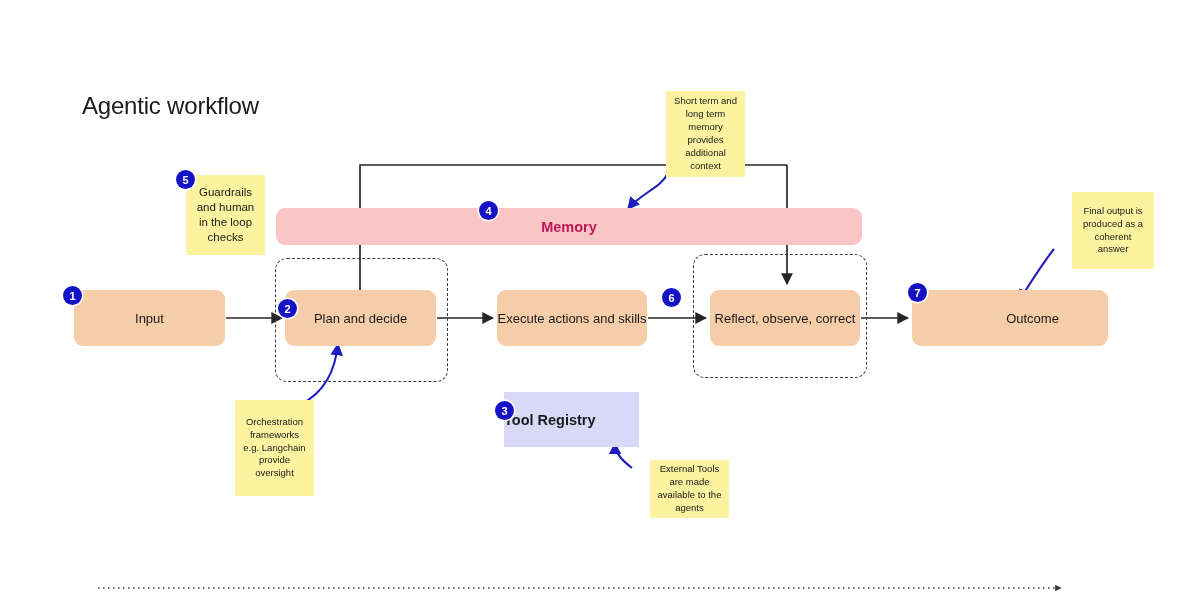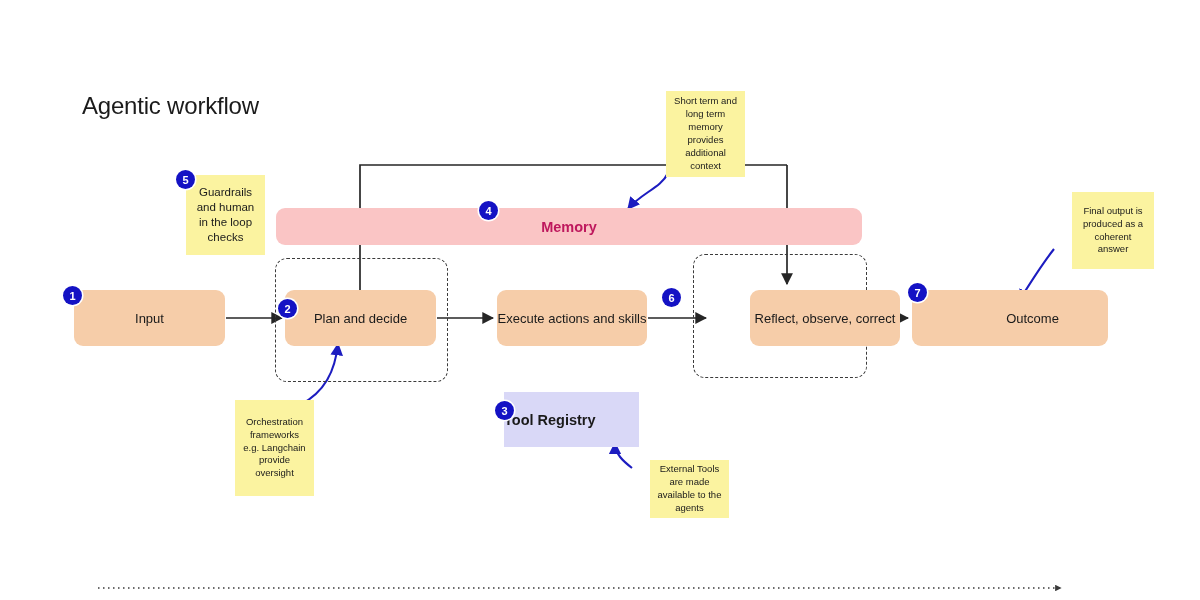--- a/index.html
+++ b/index.html
@@ -162,21 +162,21 @@
   </div>
 
   <div class="pbox" style="left:497px; top:290px; width:150px; height:56px;">
     <span>Execute actions and skills</span>
   </div>
 
   <div class="pbox" style="left:285px; top:290px; width:151px; height:56px;">
     <span>Plan and decide</span>
   </div>
 
-  <div class="pbox" style="left:710px; top:290px; width:150px; height:56px;margin-left:40px;">
+  <div class="pbox" style="left:710px; top:290px; width:150px; height:56px;">
     <span>Reflect, observe, correct</span>
   </div>
 
   <div class="pbox" style="left:912px; top:290px; width:151px; height:56px;padding-left:45px;">
     <span>Outcome</span>
   </div>
 
   <div class="tool-box" style="left:504px; top:392px; width:135px; height:55px;">
     <span>Tool Registry</span>
   </div>

